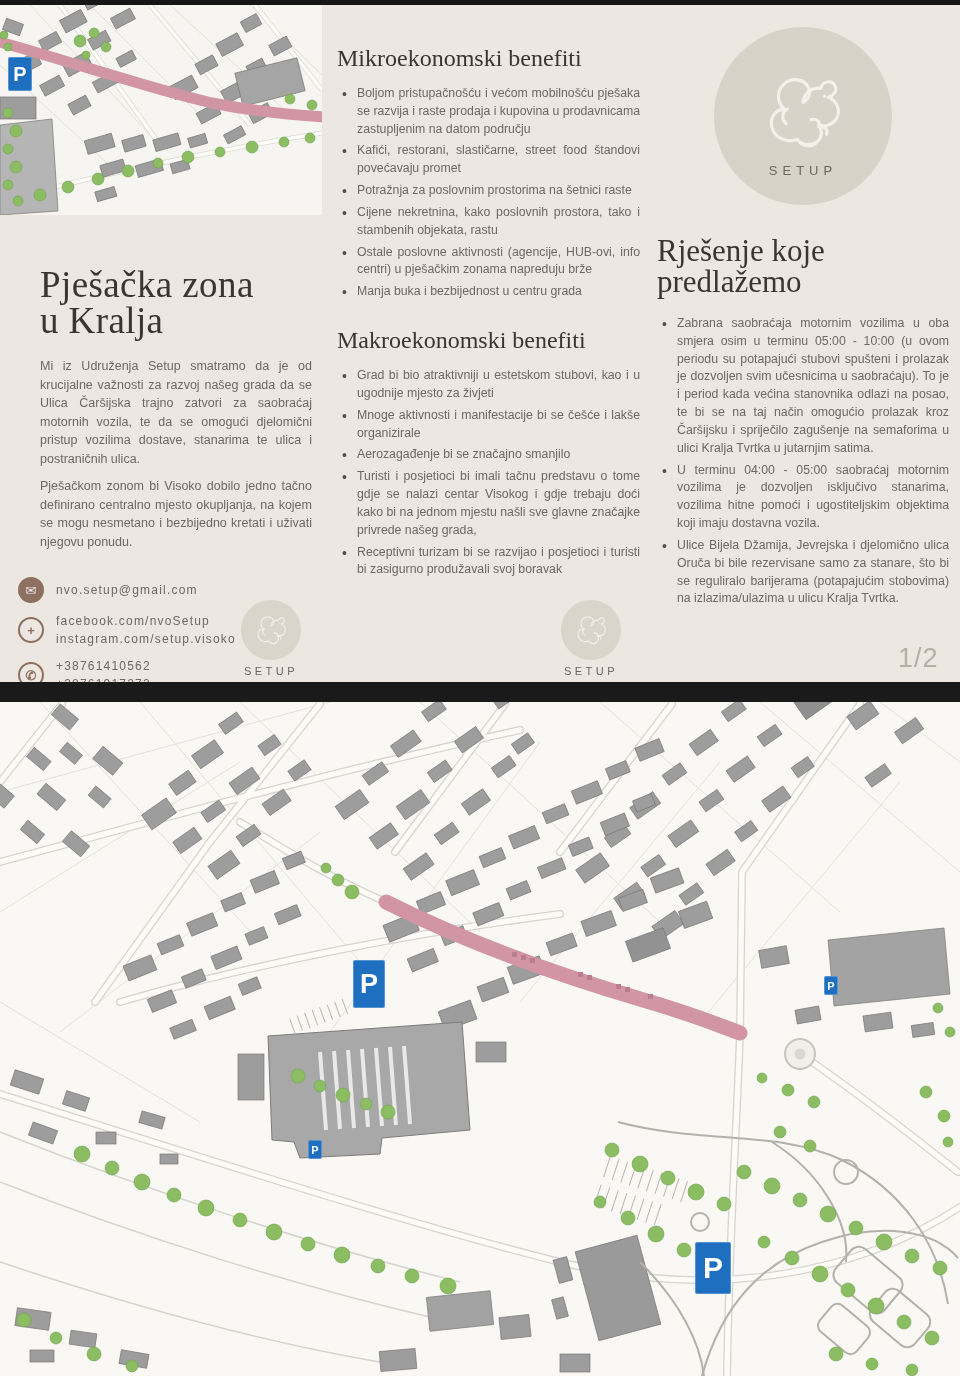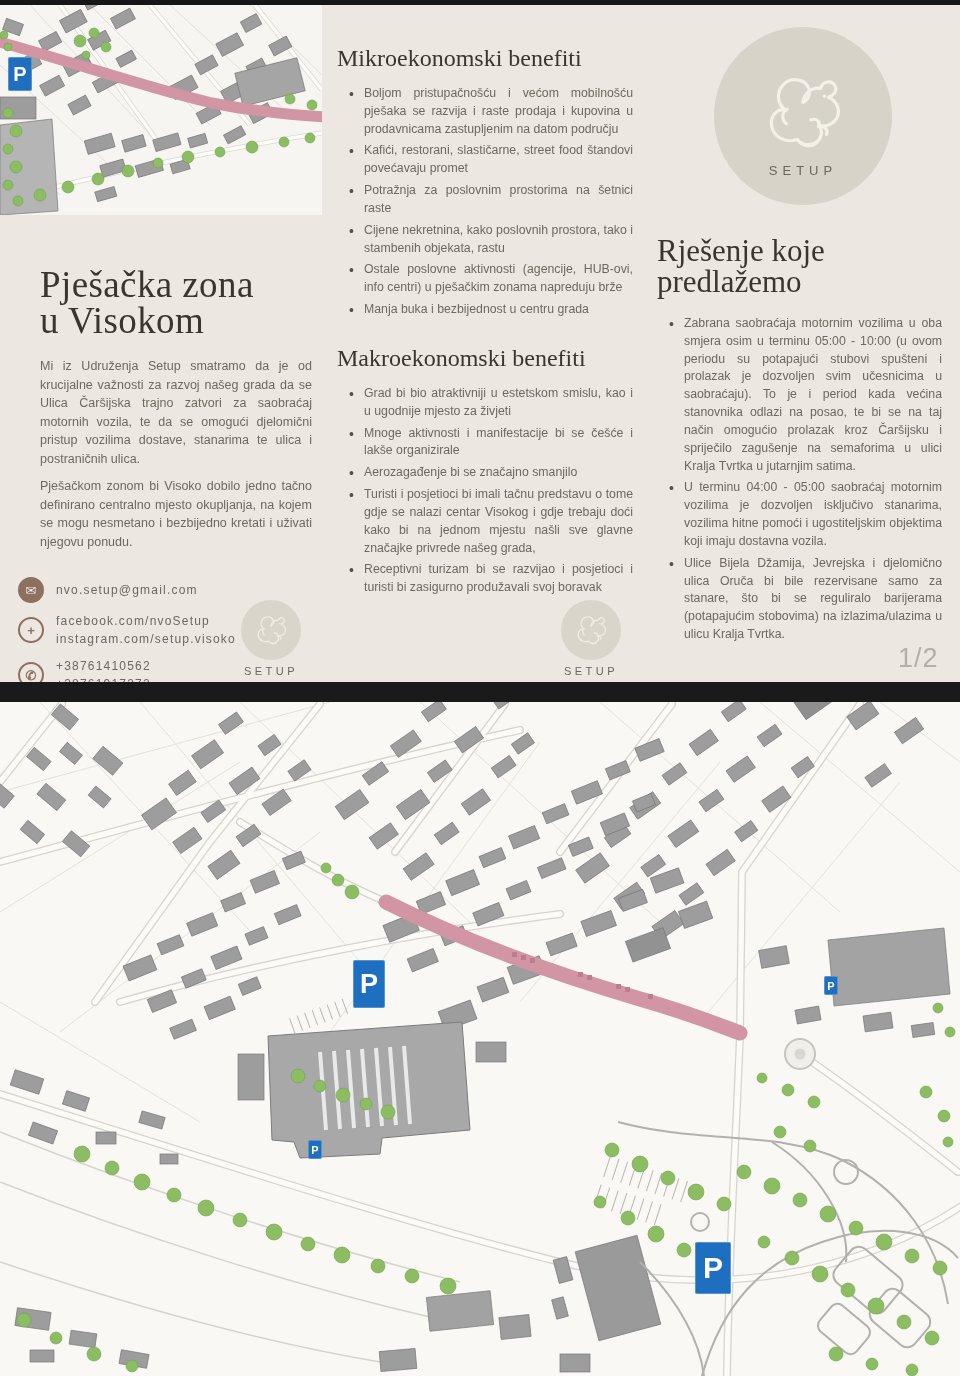--- a/index.html
+++ b/index.html
@@ -20,21 +20,21 @@
   .contact-row{display:flex;gap:12px;align-items:center;margin-bottom:9px;}
   .cicon{width:26px;height:26px;border-radius:50%;flex:0 0 26px;display:flex;align-items:center;justify-content:center;box-sizing:border-box;font-size:13px;}
   .cicon.filled{background:#8d7060;color:#efe9e2;}
   .cicon.ring{border:2.5px solid #8d7060;color:#8d7060;font-weight:bold;}
   .contact-text{font-size:12px;letter-spacing:1.2px;color:#6f6860;line-height:1.5;}
 
   
   .col-mid{position:absolute;left:337px;top:40px;width:303px;}
   .sec-title{font-family:"Liberation Serif",serif;font-weight:400;font-size:24px;color:#3a352e;margin:0 0 13px;}
   .sec2{margin-top:26px;font-family:Liberation Serif, serif;}
-  ul.blist{list-style:none;margin:7px;padding:0 0 0 20px;}
+  ul.blist{list-style:none;margin:0;padding:0 0 0 20px;}
   ul.blist li{position:relative;font-size:12.3px;line-height:1.45;color:#6f6860;text-align:justify;margin-bottom:4px;}
   ul.blist li::before{content:"\2022";position:absolute;left:-15px;top:-1px;font-size:14px;color:#57514a;}
 
   
   .col-right{position:absolute;left:657px;top:20px;width:292px;}
   .logo-big{width:178px;height:178px;border-radius:50%;background:#d7d3c8;margin:2px auto 30px;display:flex;flex-direction:column;align-items:center;justify-content:center;}
   .logo-big svg{width:98px;height:98px;color:#f3f1ea;margin-top:8px;}
   .logo-label{font-size:13px;letter-spacing:5px;color:#6c675e;margin-top:2px;}
   .r-title{font-family:"Liberation Serif",serif;font-weight:400;font-size:31px;line-height:1.0;color:#3a352e;margin:0 0 18px;}
   .pagenum{position:absolute;left:898px;top:638px;font-size:27px;font-weight:300;color:#b5afa5;letter-spacing:1px;}
@@ -148,21 +148,21 @@
           <circle cx="312" cy="100" r="5"></circle>
             <circle cx="4" cy="30" r="4"></circle>
             <circle cx="8" cy="42" r="4"></circle>
         </g>
       </svg>
     <div class="pmark" style="left: 8px; top: 52px; width: 24px; height: 34px; font-size: 20px;">P</div>
       </div>
 
     <div class="col-left-title">
       <span>Pješačka zona</span><br>
-      <span>u Visokom</span>
+      <span>u Kralja</span>
     </div>
     <div class="col-left-text">
       <p>Mi iz Udruženja Setup smatramo da je od krucijalne važnosti za razvoj našeg grada da se Ulica Čaršijska trajno zatvori za saobraćaj motornih vozila, te da se omogući djelomični pristup vozilima dostave, stanarima te ulica i postraničnih ulica.</p>
       <p>Pješačkom zonom bi Visoko dobilo jedno tačno definirano centralno mjesto okupljanja, na kojem se mogu nesmetano i bezbijedno kretati i uživati njegovu ponudu.</p>
     </div>
     <div class="contacts">
       <div class="contact-row">
         <div class="cicon filled">✉</div>
         <div class="contact-text">nvo.setup@gmail.com</div>
       </div>
@@ -187,21 +187,21 @@
       <ul class="blist">
         <li>Boljom pristupačnošću i većom mobilnošću pješaka se razvija i raste prodaja i kupovina u prodavnicama zastupljenim na datom području</li>
         <li>Kafići, restorani, slastičarne, street food štandovi povećavaju promet</li>
         <li>Potražnja za poslovnim prostorima na šetnici raste</li>
         <li>Cijene nekretnina, kako poslovnih prostora, tako i stambenih objekata, rastu</li>
         <li>Ostale poslovne aktivnosti (agencije, HUB-ovi, info centri) u pješačkim zonama napreduju brže</li>
         <li>Manja buka i bezbijednost u centru grada</li>
       </ul>
       <h2 class="sec-title sec2">Makroekonomski benefiti</h2>
       <ul class="blist">
-        <li>Grad bi bio atraktivniji u estetskom smislu, kao i u ugodnije mjesto za živjeti</li>
+        <li>Grad bi bio atraktivniji u estetskom stubovi, kao i u ugodnije mjesto za živjeti</li>
         <li>Mnoge aktivnosti i manifestacije bi se češće i lakše organizirale</li>
         <li>Aerozagađenje bi se značajno smanjilo</li>
         <li>Turisti i posjetioci bi imali tačnu predstavu o tome gdje se nalazi centar Visokog i gdje trebaju doći kako bi na jednom mjestu našli sve glavne značajke privrede našeg grada,</li>
         <li>Receptivni turizam bi se razvijao i posjetioci i turisti bi zasigurno produžavali svoj boravak</li>
       </ul>
     </div>
 
     <div class="col-right">
       <div class="logo-big">
         <svg viewBox="0 0 100 100">

